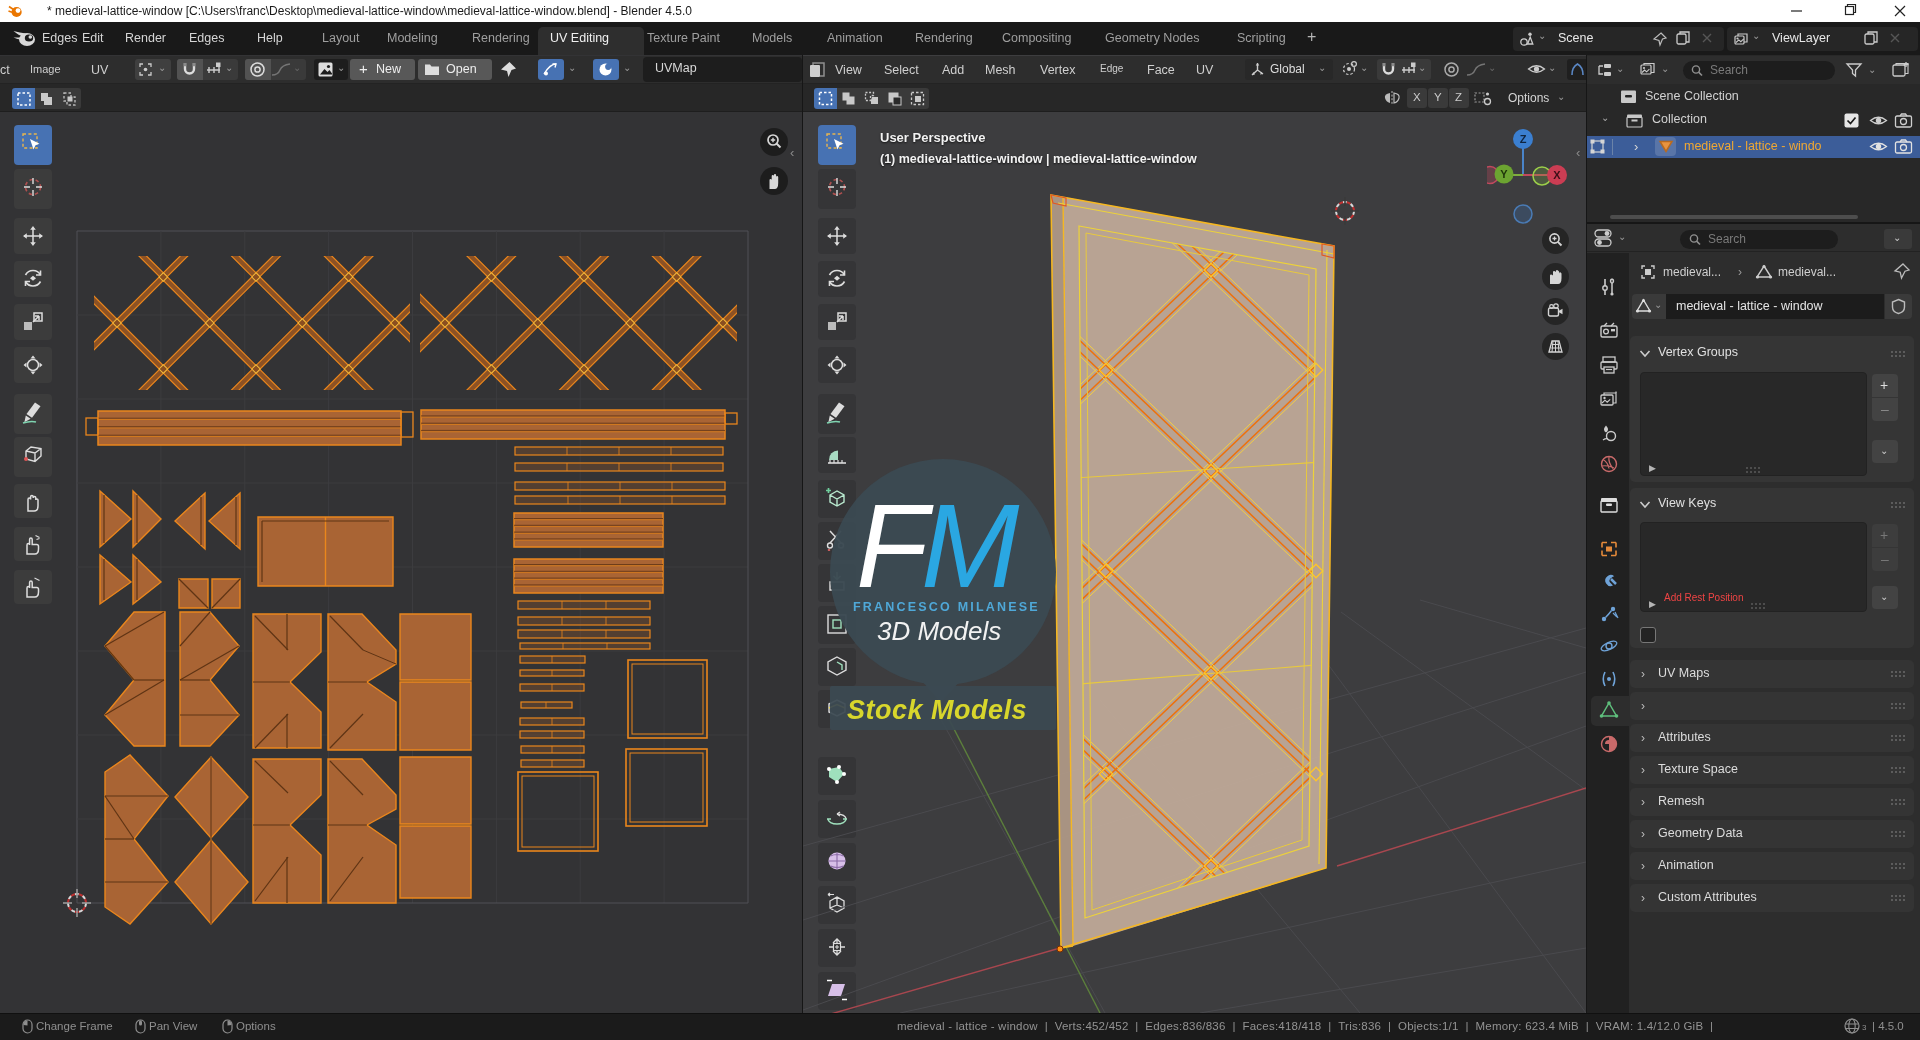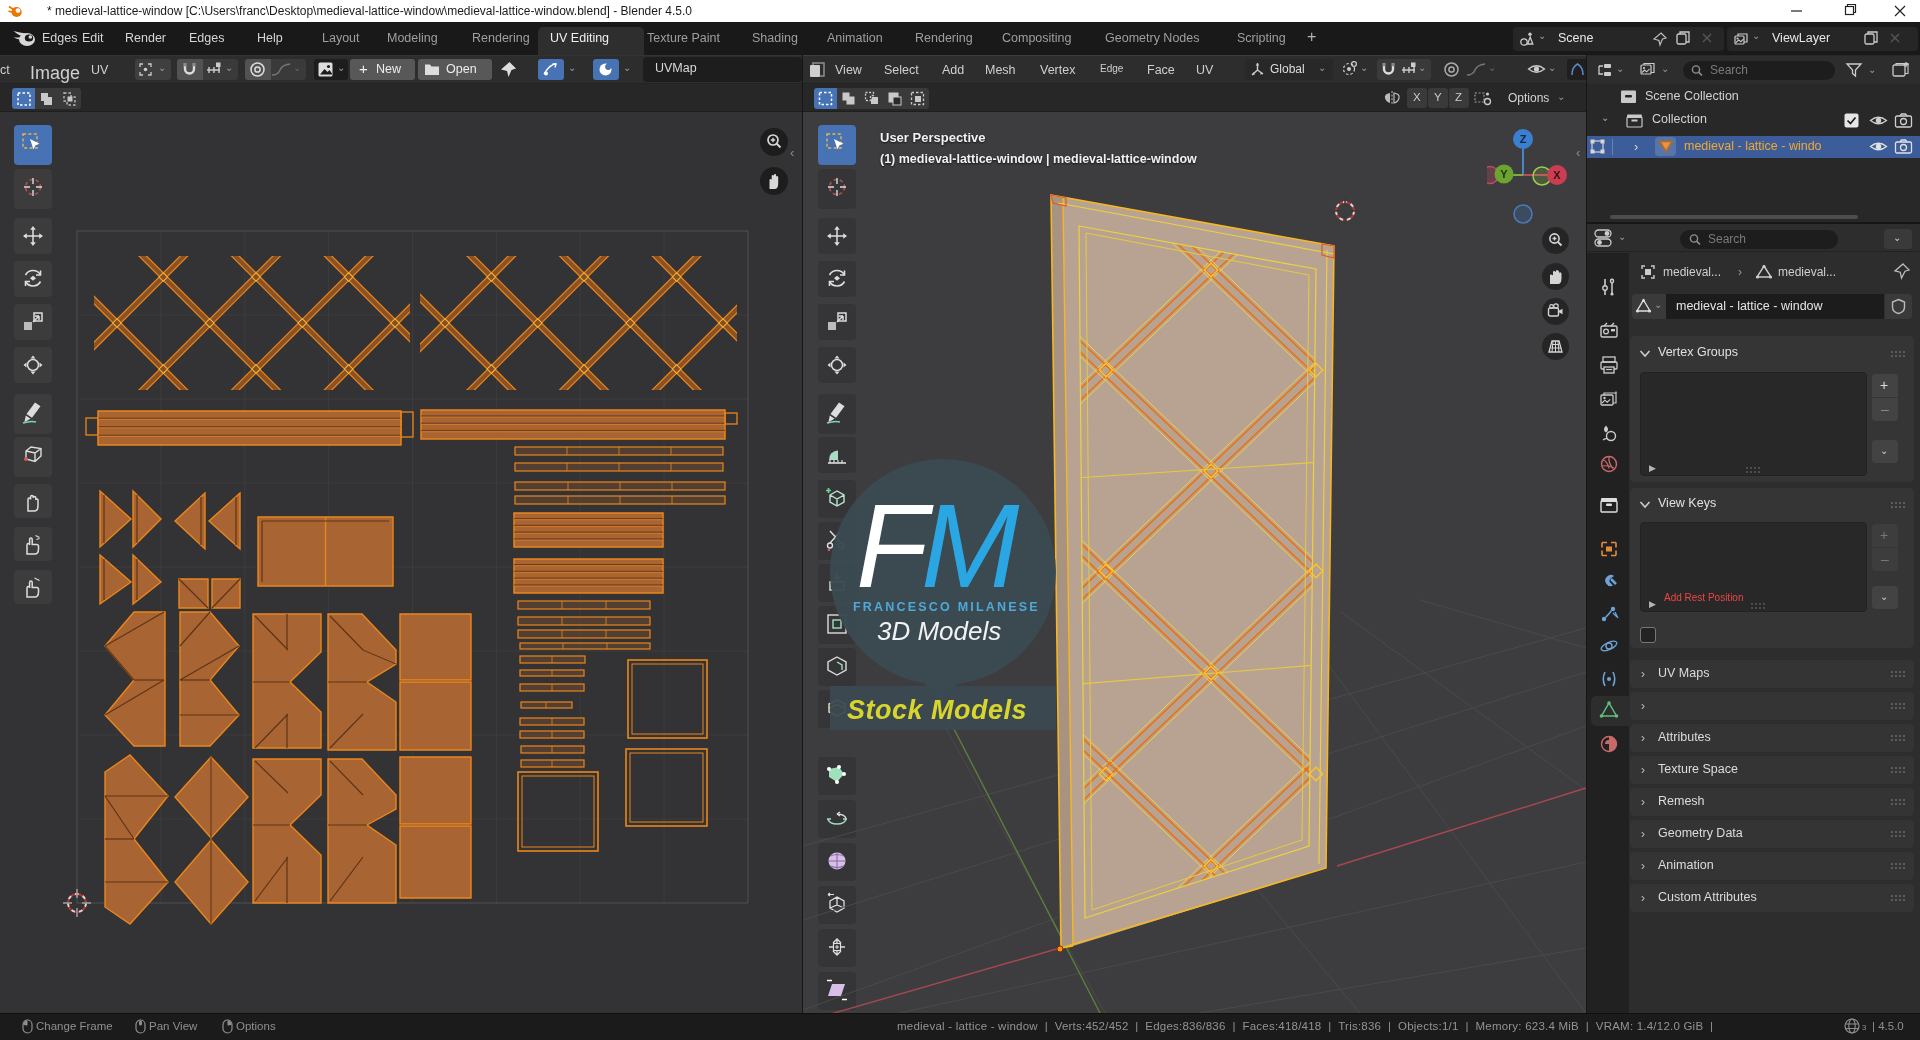--- a/index.html
+++ b/index.html
@@ -53,21 +53,21 @@
 <div class="a mi" style="left:125px;top:31px;">Render</div>
 <div class="a mi" style="left:189px;top:31px;">Edges</div>
 <div class="a mi" style="left:257px;top:31px;">Help</div>
 <div class="a tab" style="left:322px;top:31px;">Layout</div>
 <div class="a tab" style="left:387px;top:31px;">Modeling</div>
 <div class="a tab" style="left:472px;top:31px;">Rendering</div>
 <div class="a" style="left:538px;top:27px;width:106px;height:28px;background:#2e2e2e;border-radius:5px 5px 0 0;color:#f0f0f0;font-size:12.5px">
     <span style="position:absolute;left:12px;top:4px">UV Editing</span>
   </div>
 <div class="a tab" style="left:647px;top:31px;">Texture Paint</div>
-<div class="a tab" style="left:752px;top:31px;">Shading</div>
+<div class="a tab" style="left:752px;top:31px;">Models</div>
 <div class="a tab" style="left:827px;top:31px;">Animation</div>
 <div class="a tab" style="left:915px;top:31px;">Rendering</div>
 <div class="a tab" style="left:1002px;top:31px;">Compositing</div>
 <div class="a tab" style="left:1105px;top:31px;">Geometry Nodes</div>
 <div class="a tab" style="left:1237px;top:31px;">Scripting</div>
 <div class="a " style="left:1307px;top:28px;color:#b5b5b5;font-size:16px">+</div>
 <div class="a" style="left:1513px;top:27px;width:211px;height:24px;background:#262626;border-radius:4px"></div>
 <svg class="a" style="left:1519px;top:31px" width="16" height="16" viewBox="0 0 16 16">
     <circle cx="5" cy="11" r="3.2" fill="none" stroke="#ccc" stroke-width="1.3"></circle>
     <path d="M 8.6 13 l 2.6 -7 l 2.6 7 z" fill="none" stroke="#ccc" stroke-width="1.3"></path>
@@ -95,21 +95,21 @@
 <div class="a " style="left:1752px;top:30px;color:#999;font-size:10px">⌄</div>
 <div class="a " style="left:1772px;top:31px;color:#e8e8e8;font-size:12.5px">ViewLayer</div>
 <svg class="a" style="left:1862px;top:29px" width="18" height="18" viewBox="0 0 18 18">
     <rect x="3" y="5" width="9" height="10" rx="1.5" fill="none" stroke="#ccc" stroke-width="1.3"></rect>
     <path d="M 6 5 v-2 h 9 v 10 h-3" fill="none" stroke="#ccc" stroke-width="1.3"></path>
   </svg>
 <svg class="a" style="left:1888px;top:31px" width="14" height="14" viewBox="0 0 14 14">
     <path d="M 3 3 L 11 11 M 11 3 L 3 11" stroke="#565656" stroke-width="1.4"></path>
   </svg>
 <div class="a " style="left:0px;top:63px;color:#cfcfcf;font-size:12.5px">ct</div>
-<div class="a " style="left:30px;top:63px;color:#cfcfcf;font-size:18px">Image</div>
+<div class="a " style="left:30px;top:63px;color:#cfcfcf;font-size:11px">Image</div>
 <div class="a " style="left:91px;top:63px;color:#cfcfcf;font-size:12.5px">UV</div>
 <div class="a" style="left:135px;top:59px;width:36px;height:21px;background:#3f3f3f;border-radius:3px"></div>
 <svg class="a" style="left:138px;top:62px" width="15" height="15" viewBox="0 0 15 15">
     <path d="M 2 5 v-3 h 3 M 10 2 h 3 v 3 M 13 10 v 3 h-3 M 5 13 H 2 v-3" fill="none" stroke="#ccc" stroke-width="1.3"></path>
     <circle cx="7.5" cy="7.5" r="1.8" fill="#ccc"></circle>
   </svg>
 <div class="a " style="left:158px;top:62px;color:#999;font-size:10px">⌄</div>
 <div class="a" style="left:177px;top:59px;width:61px;height:21px;background:#3a3a3a;border-radius:3px"></div>
 <div class="a" style="left:177px;top:59px;width:26px;height:21px;background:#525252;border-radius:3px 0 0 3px"></div>
 <svg class="a" style="left:181px;top:61px" width="17" height="17" viewBox="0 0 17 17">

